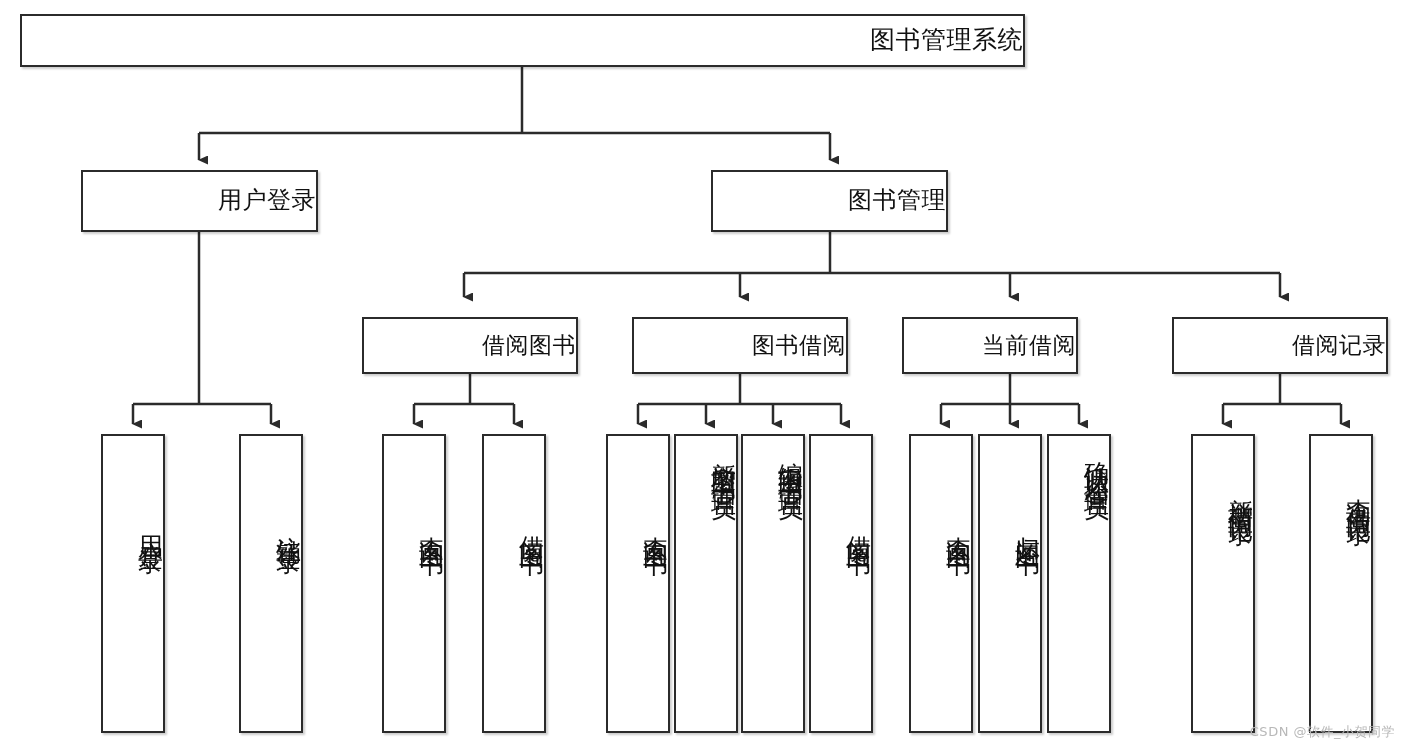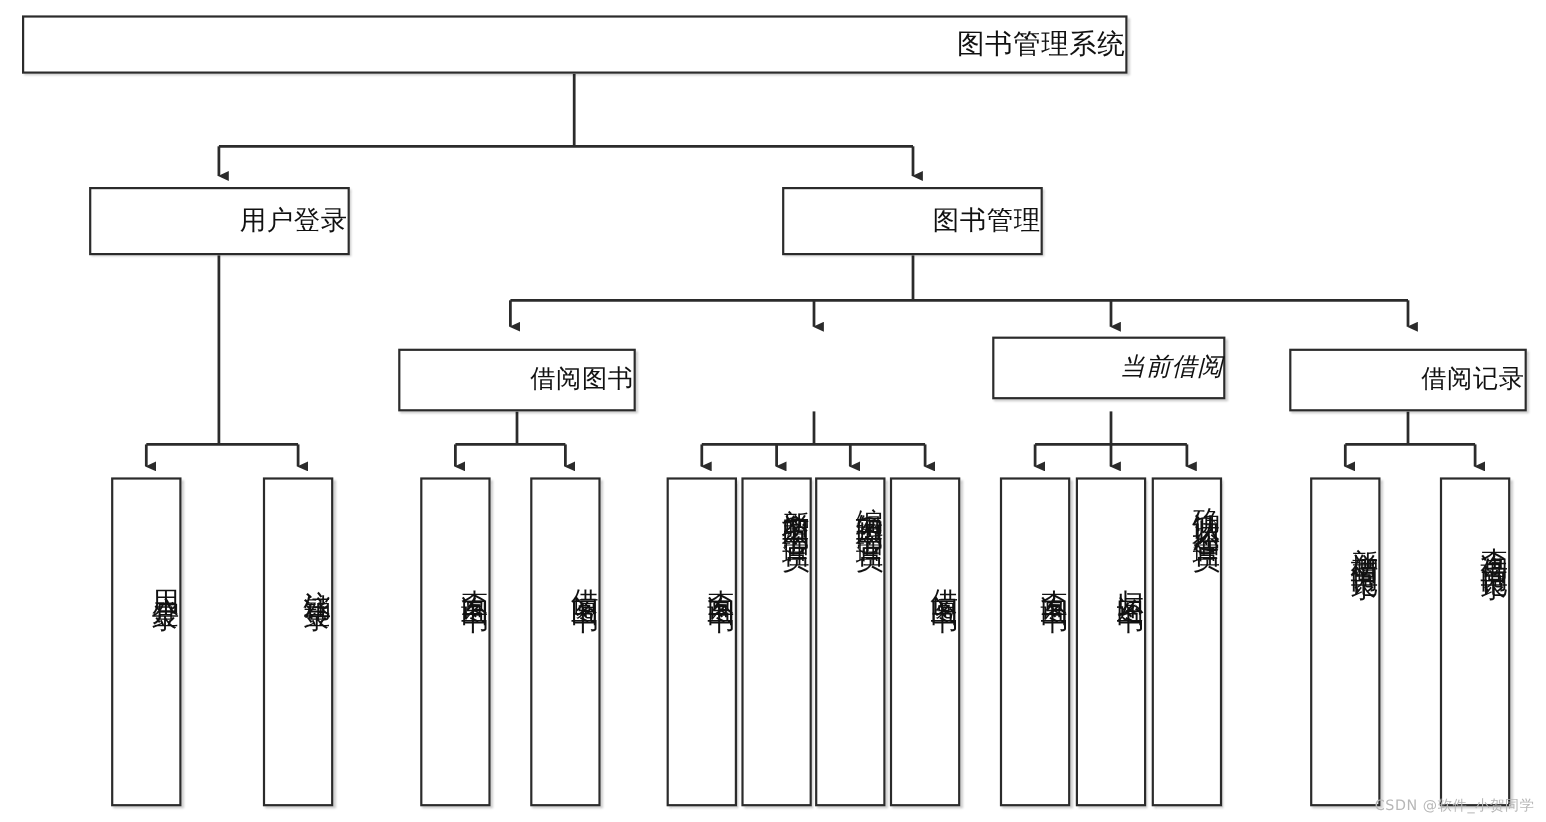--- a/index.html
+++ b/index.html
@@ -130,21 +130,24 @@
   <div class="node lvl2" style="left:81px; top:170px; width:237px; height:62px;">
     <span class="label">用户登录</span>
   </div>
   <div class="node lvl2" style="left:711px; top:170px; width:237px; height:62px;">
     <span class="label">图书管理</span>
   </div>
 
   <div class="node lvl3" style="left:362px; top:317px; width:216px; height:57px;">
     <span class="label">借阅图书</span>
   </div>
-  <div class="node lvl3" style="left:902px; top:306px; width:212px; height:57px;font-style:italic;">
+  <div class="node lvl3" style="left:632px; top:317px; width:216px; height:57px;">
+    <span class="label">图书借阅</span>
+  </div>
+  <div class="node lvl3" style="left:902px; top:317px; width:176px; height:57px;">
     <span class="label">当前借阅</span>
   </div>
   <div class="node lvl3" style="left:1172px; top:317px; width:216px; height:57px;padding-left:48px;">
     <span class="label">借阅记录</span>
   </div>
 
   <div class="node leaf" style="left:101px; top:434px; width:64px; height:299px; padding-top:80px;">
     <span class="label">用户登录</span>
   </div>
   <div class="node leaf" style="left:239px; top:434px; width:64px; height:299px; padding-top:80px;">

